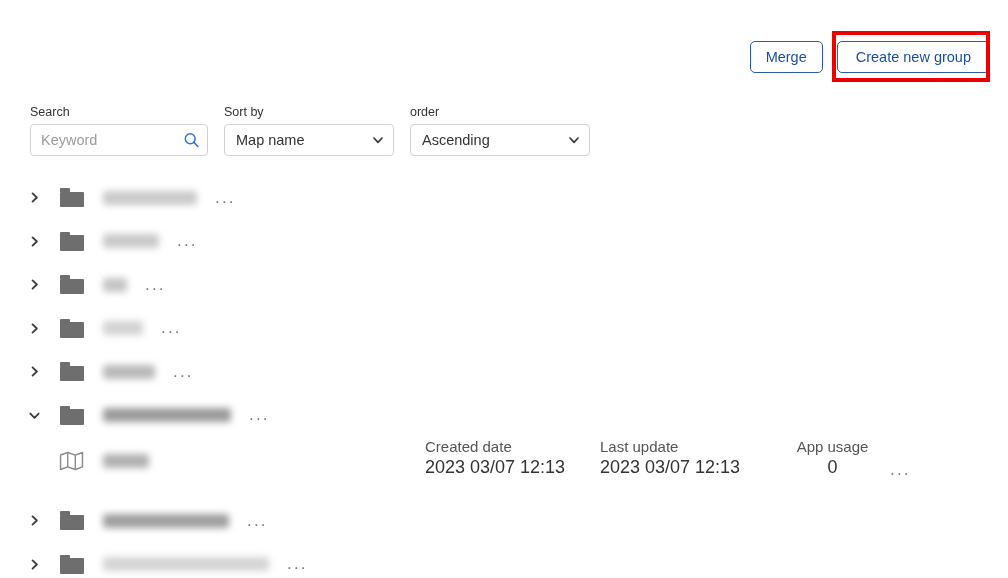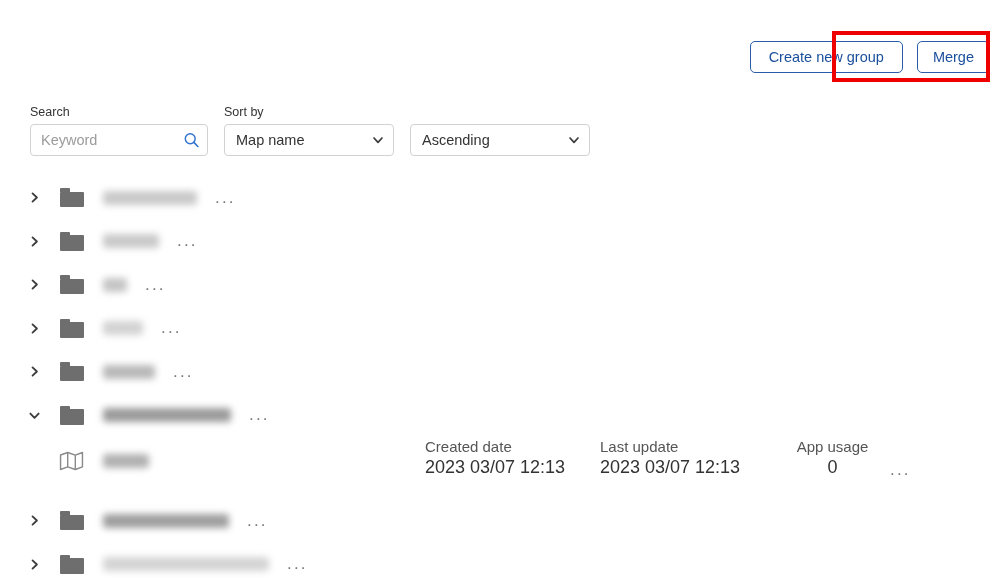--- a/index.html
+++ b/index.html
@@ -240,22 +240,22 @@
     line-height: 10px;
     margin-top: 27px;
     cursor: pointer;
     user-select: none;
   }
 </style>
 </head>
 <body>
 
 <div class="toolbar">
+  <button class="btn btn-merge">Merge</button>
   <button class="btn btn-create">Create new group</button>
-  <button class="btn btn-merge">Merge</button>
 </div>
 <div class="highlight-box"></div>
 
 <div class="filters">
 
   <div class="field">
     <div class="field-label">Search</div>
     <div class="search-wrap">
       <input class="search-input" type="text" placeholder="Keyword" style="">
       <svg class="search-icon" viewBox="0 0 20 20">
@@ -269,20 +269,21 @@
     <div class="field-label">Sort by</div>
     <div class="select-wrap sortby">
       <div class="select-box">Map name</div>
       <svg class="chev-down" viewBox="0 0 12 12">
         <polyline points="2,4 6,8.3 10,4" fill="none" stroke="#3a3a3a" stroke-width="1.7" stroke-linecap="round" stroke-linejoin="round"></polyline>
       </svg>
     </div>
   </div>
 
   <div class="field">
+    <div class="field-label">order</div>
     <div class="select-wrap order">
       <div class="select-box">Ascending</div>
       <svg class="chev-down" viewBox="0 0 12 12">
         <polyline points="2,4 6,8.3 10,4" fill="none" stroke="#3a3a3a" stroke-width="1.7" stroke-linecap="round" stroke-linejoin="round"></polyline>
       </svg>
     </div>
   </div>
 
 </div>
 

